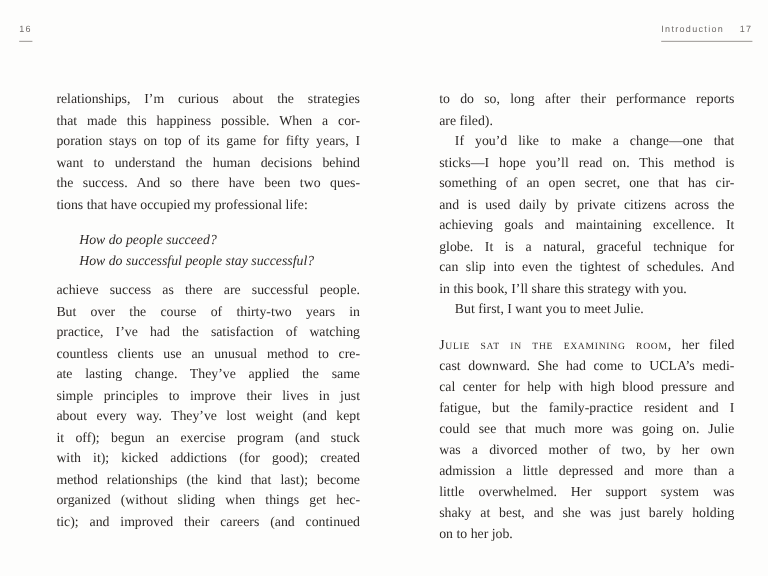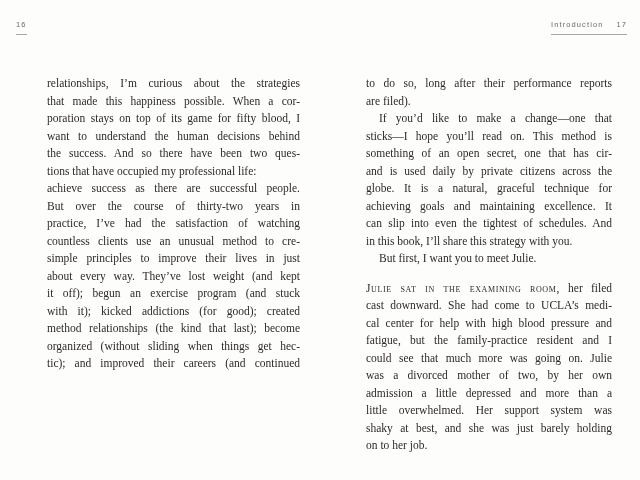--- a/index.html
+++ b/index.html
@@ -62,30 +62,35 @@
 <div class="spread">
 
   <div>
     <div class="running-head head-left">
       <span>16</span>
     </div>
     <div class="col col-left">
       <div>
           <div class="line">relationships, I’m curious about the strategies</div>
           <div class="line">that made this happiness possible. When a cor-</div>
-          <div class="line">poration stays on top of its game for fifty blood, I</div>
+          <div class="line">poration stays on top of its game for fifty years, I</div>
           <div class="line">want to understand the human decisions behind</div>
           <div class="line">the success. And so there have been two ques-</div>
           <div class="line last">tions that have occupied my professional life:</div>
+        </div>
+      <div class="quote">
+          <div class="line">How do people succeed?</div>
+          <div class="line last">How do successful people stay successful?</div>
         </div>
       <div>
           <div class="line">achieve success as there are successful people.</div>
           <div class="line">But over the course of thirty-two years in</div>
           <div class="line">practice, I’ve had the satisfaction of watching</div>
           <div class="line">countless clients use an unusual method to cre-</div>
+          <div class="line">ate lasting change. They’ve applied the same</div>
           <div class="line">simple principles to improve their lives in just</div>
           <div class="line">about every way. They’ve lost weight (and kept</div>
           <div class="line">it off); begun an exercise program (and stuck</div>
           <div class="line">with it); kicked addictions (for good); created</div>
           <div class="line">method relationships (the kind that last); become</div>
           <div class="line">organized (without sliding when things get hec-</div>
           <div class="line">tic); and improved their careers (and continued</div>
         </div>
     </div>
   </div>
@@ -98,22 +103,22 @@
     <div class="col col-right">
       <div>
           <div class="line">to do so, long after their performance reports</div>
           <div class="line last">are filed).</div>
         </div>
       <div>
           <div class="line indent">If you’d like to make a change—one that</div>
           <div class="line">sticks—I hope you’ll read on. This method is</div>
           <div class="line">something of an open secret, one that has cir-</div>
           <div class="line">and is used daily by private citizens across the</div>
+          <div class="line">achieving goals and maintaining excellence. It</div>
           <div class="line">globe. It is a natural, graceful technique for</div>
-          <div class="line">achieving goals and maintaining excellence. It</div>
           <div class="line">can slip into even the tightest of schedules. And</div>
           <div class="line last">in this book, I’ll share this strategy with you.</div>
         </div>
       <div>
           <div class="line indent last">But first, I want you to meet Julie.</div>
         </div>
       <div class="section-julie">
         <div class="line">
           <span class="sc">Julie sat in the examining room,</span><span> her filed</span>
         </div>

